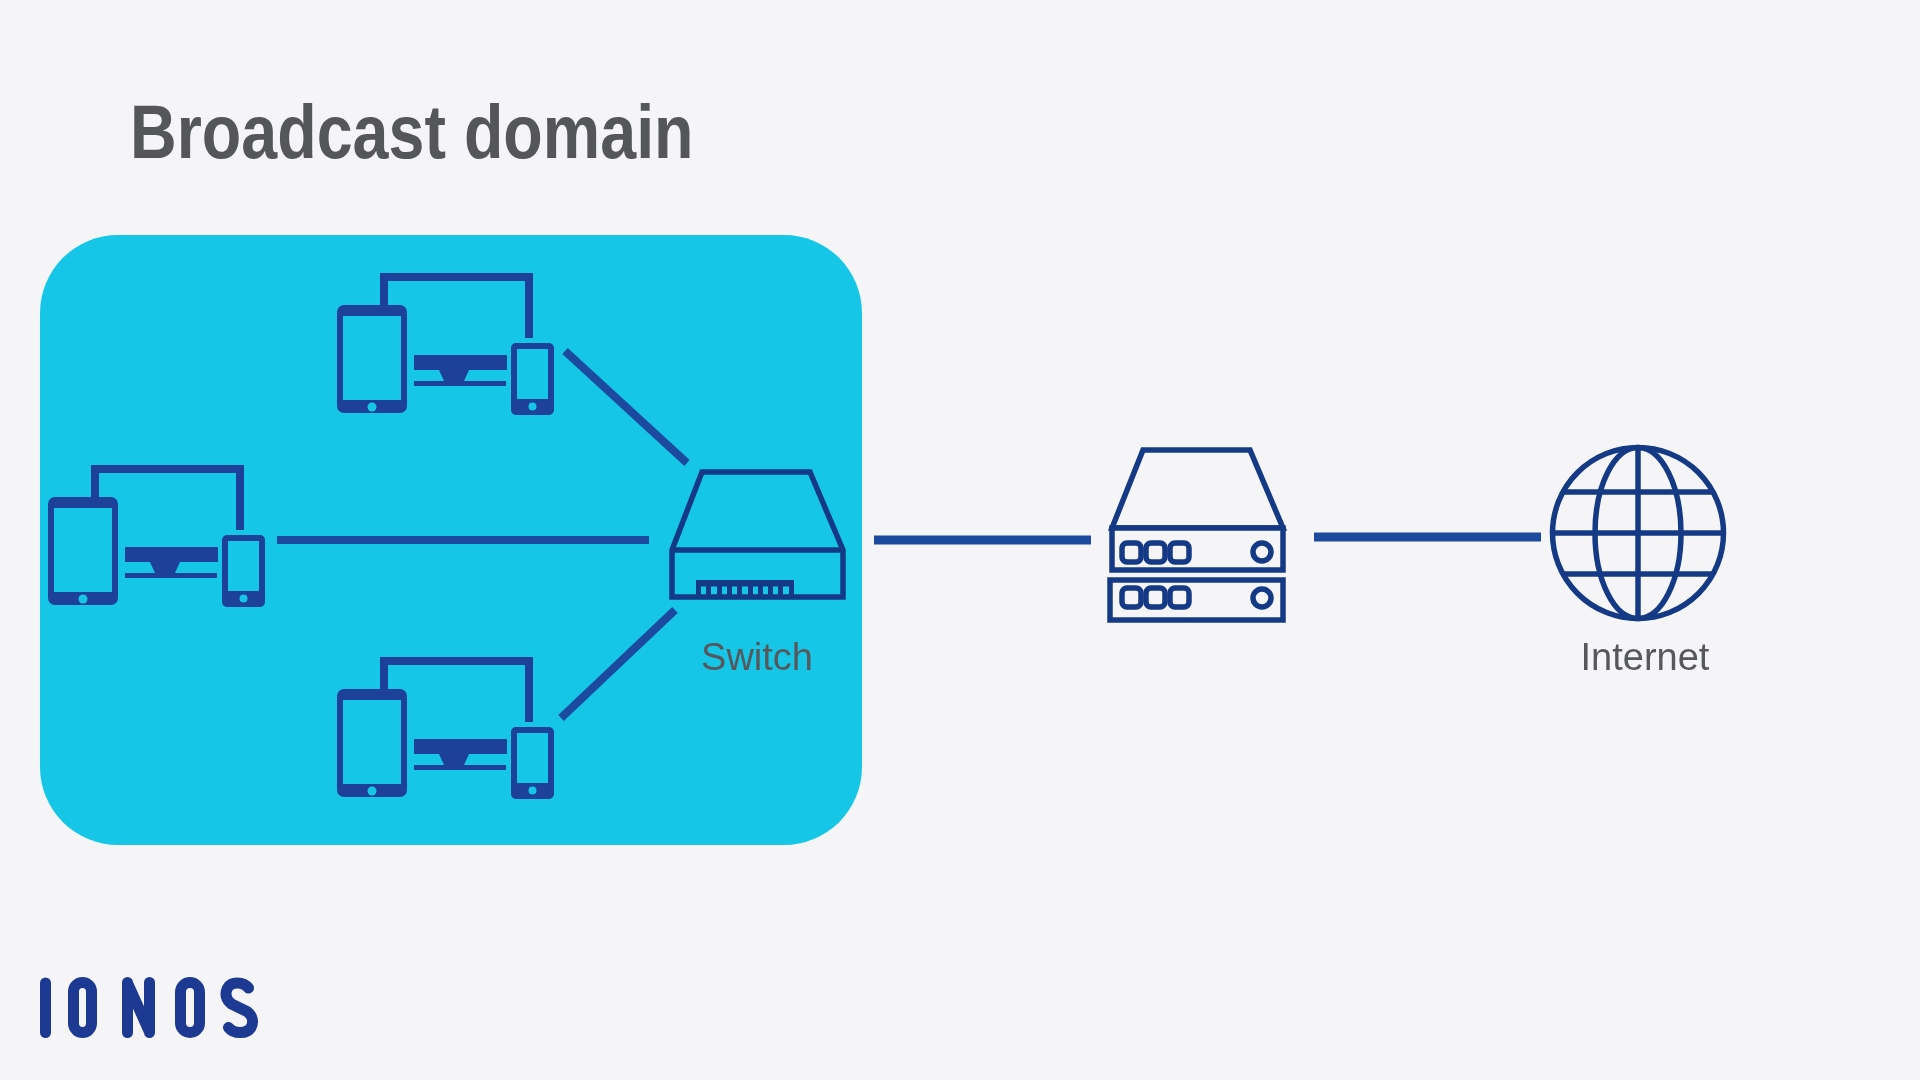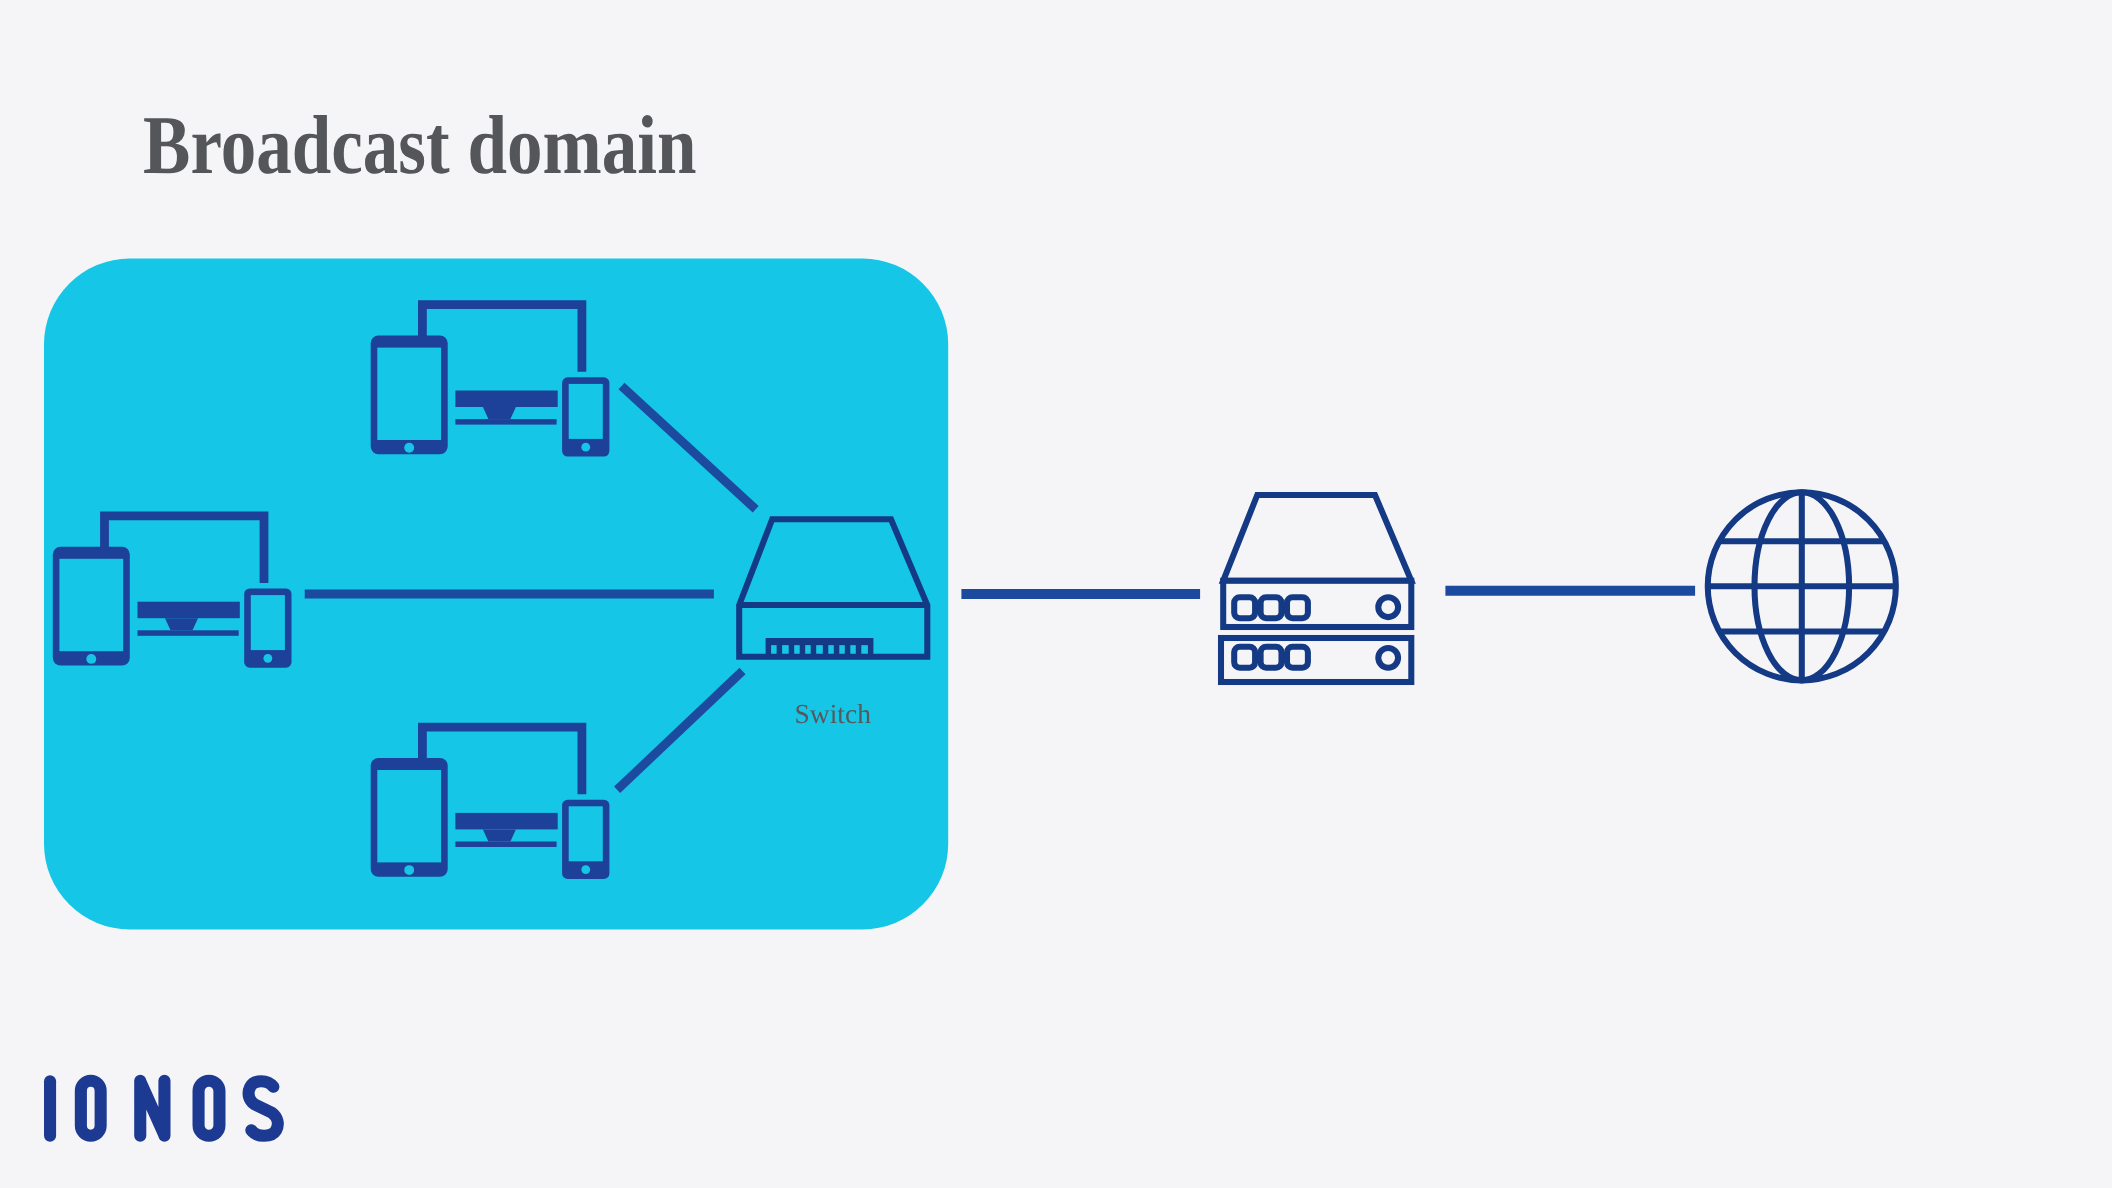--- a/index.html
+++ b/index.html
@@ -8,31 +8,31 @@
     --device:#1d4098;
     --outline:#143a85;
     --line:#1c4a9e;
     --txt:#54565a;
     --label:#56585c;
     --logo:#1d3a93;
   }
   *{margin:0;padding:0;box-sizing:border-box;}
   html,body{width:1920px;height:1080px;overflow:hidden;}
   body{background:var(--bg);font-family:"Liberation Sans",sans-serif;}
-  .stage{position:relative;width:1620px;height:1080px;background:var(--bg);font-family:Liberation Serif, serif;}
+  .stage{position:relative;width:1620px;height:1080px;background:var(--bg);}
   .page-title{
     position:absolute;left:130px;top:94px;
     font-size:76px;font-weight:700;color:var(--txt);
     line-height:1;letter-spacing:0;white-space:nowrap;
     transform:scaleX(0.85);transform-origin:left top;
   }
   .diagram-svg{position:absolute;left:0;top:0;width:1920px;height:1080px;display:block;}
   .node-label{
     position:absolute;width:220px;text-align:center;
-    font-size:25px;font-weight:400;color:var(--label);white-space:nowrap;
+    font-size:38px;font-weight:400;color:var(--label);white-space:nowrap;
   }
   .label-switch{left:647px;top:636px;}
   .label-router{left:1092px;top:636px;}
   .label-internet{left:1535px;top:636px;}
   .sr-only{
     position:absolute;width:1px;height:1px;overflow:hidden;
     clip:rect(0 0 0 0);white-space:nowrap;
   }
 </style>
 </head>
@@ -126,15 +126,16 @@
     <g fill="none" stroke="var(--logo)" stroke-width="11" stroke-linecap="round">
       <path d="M45.5,983 V1032.5"></path>
       <rect x="73.5" y="982.5" width="18" height="50" rx="9.25"></rect>
       <path d="M127.5,1032.5 V982.5 M149.5,982.5 V1032.5 M127.5,983 L149.5,1032" stroke-linejoin="round"></path>
       <rect x="180.5" y="982.5" width="19" height="50" rx="9.5"></rect>
       <path d="M248.5,988 C243,981 231,981.5 227.5,988 C224.5,994 226,1000 231.5,1004 L247,1011.5 C252.5,1015.5 254,1022 251,1027.5 C247,1034 234,1034.5 228.5,1027.5"></path>
     </g>
   </svg>
 
   <div class="node-label label-switch">Switch</div>
+  <div class="node-label label-internet">Internet</div>
 
   <span class="sr-only">IONOS</span>
 </div>
 
 </body></html>

